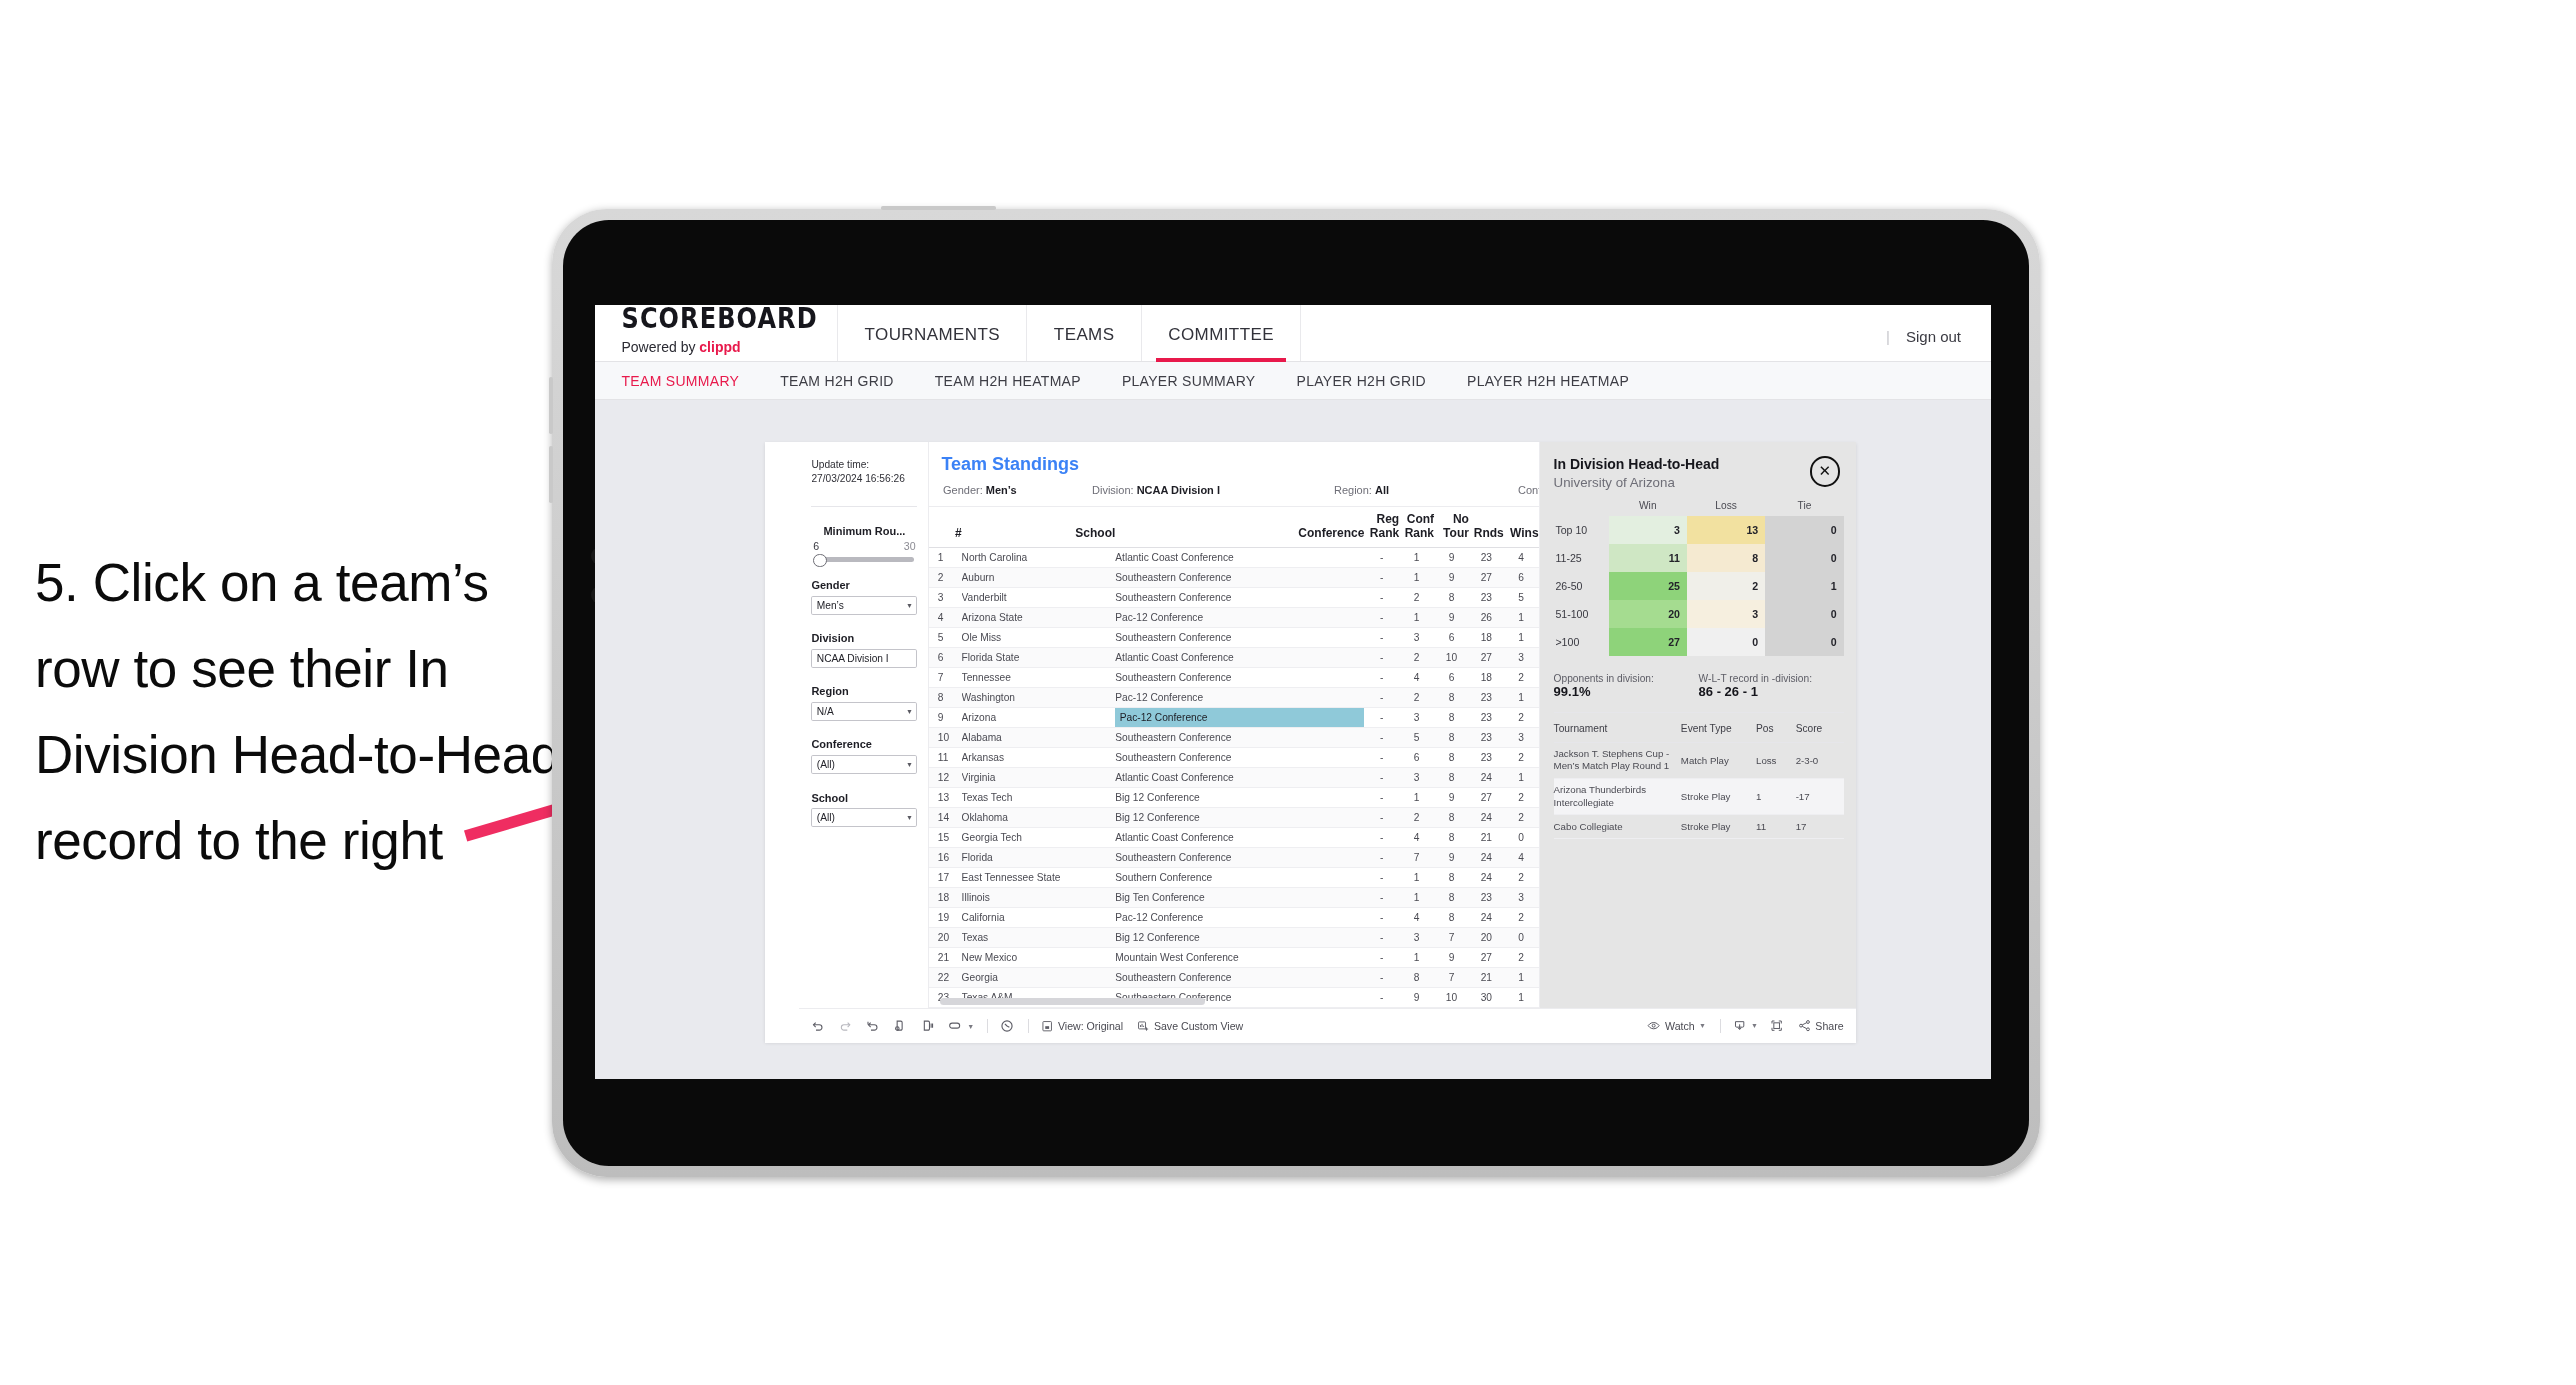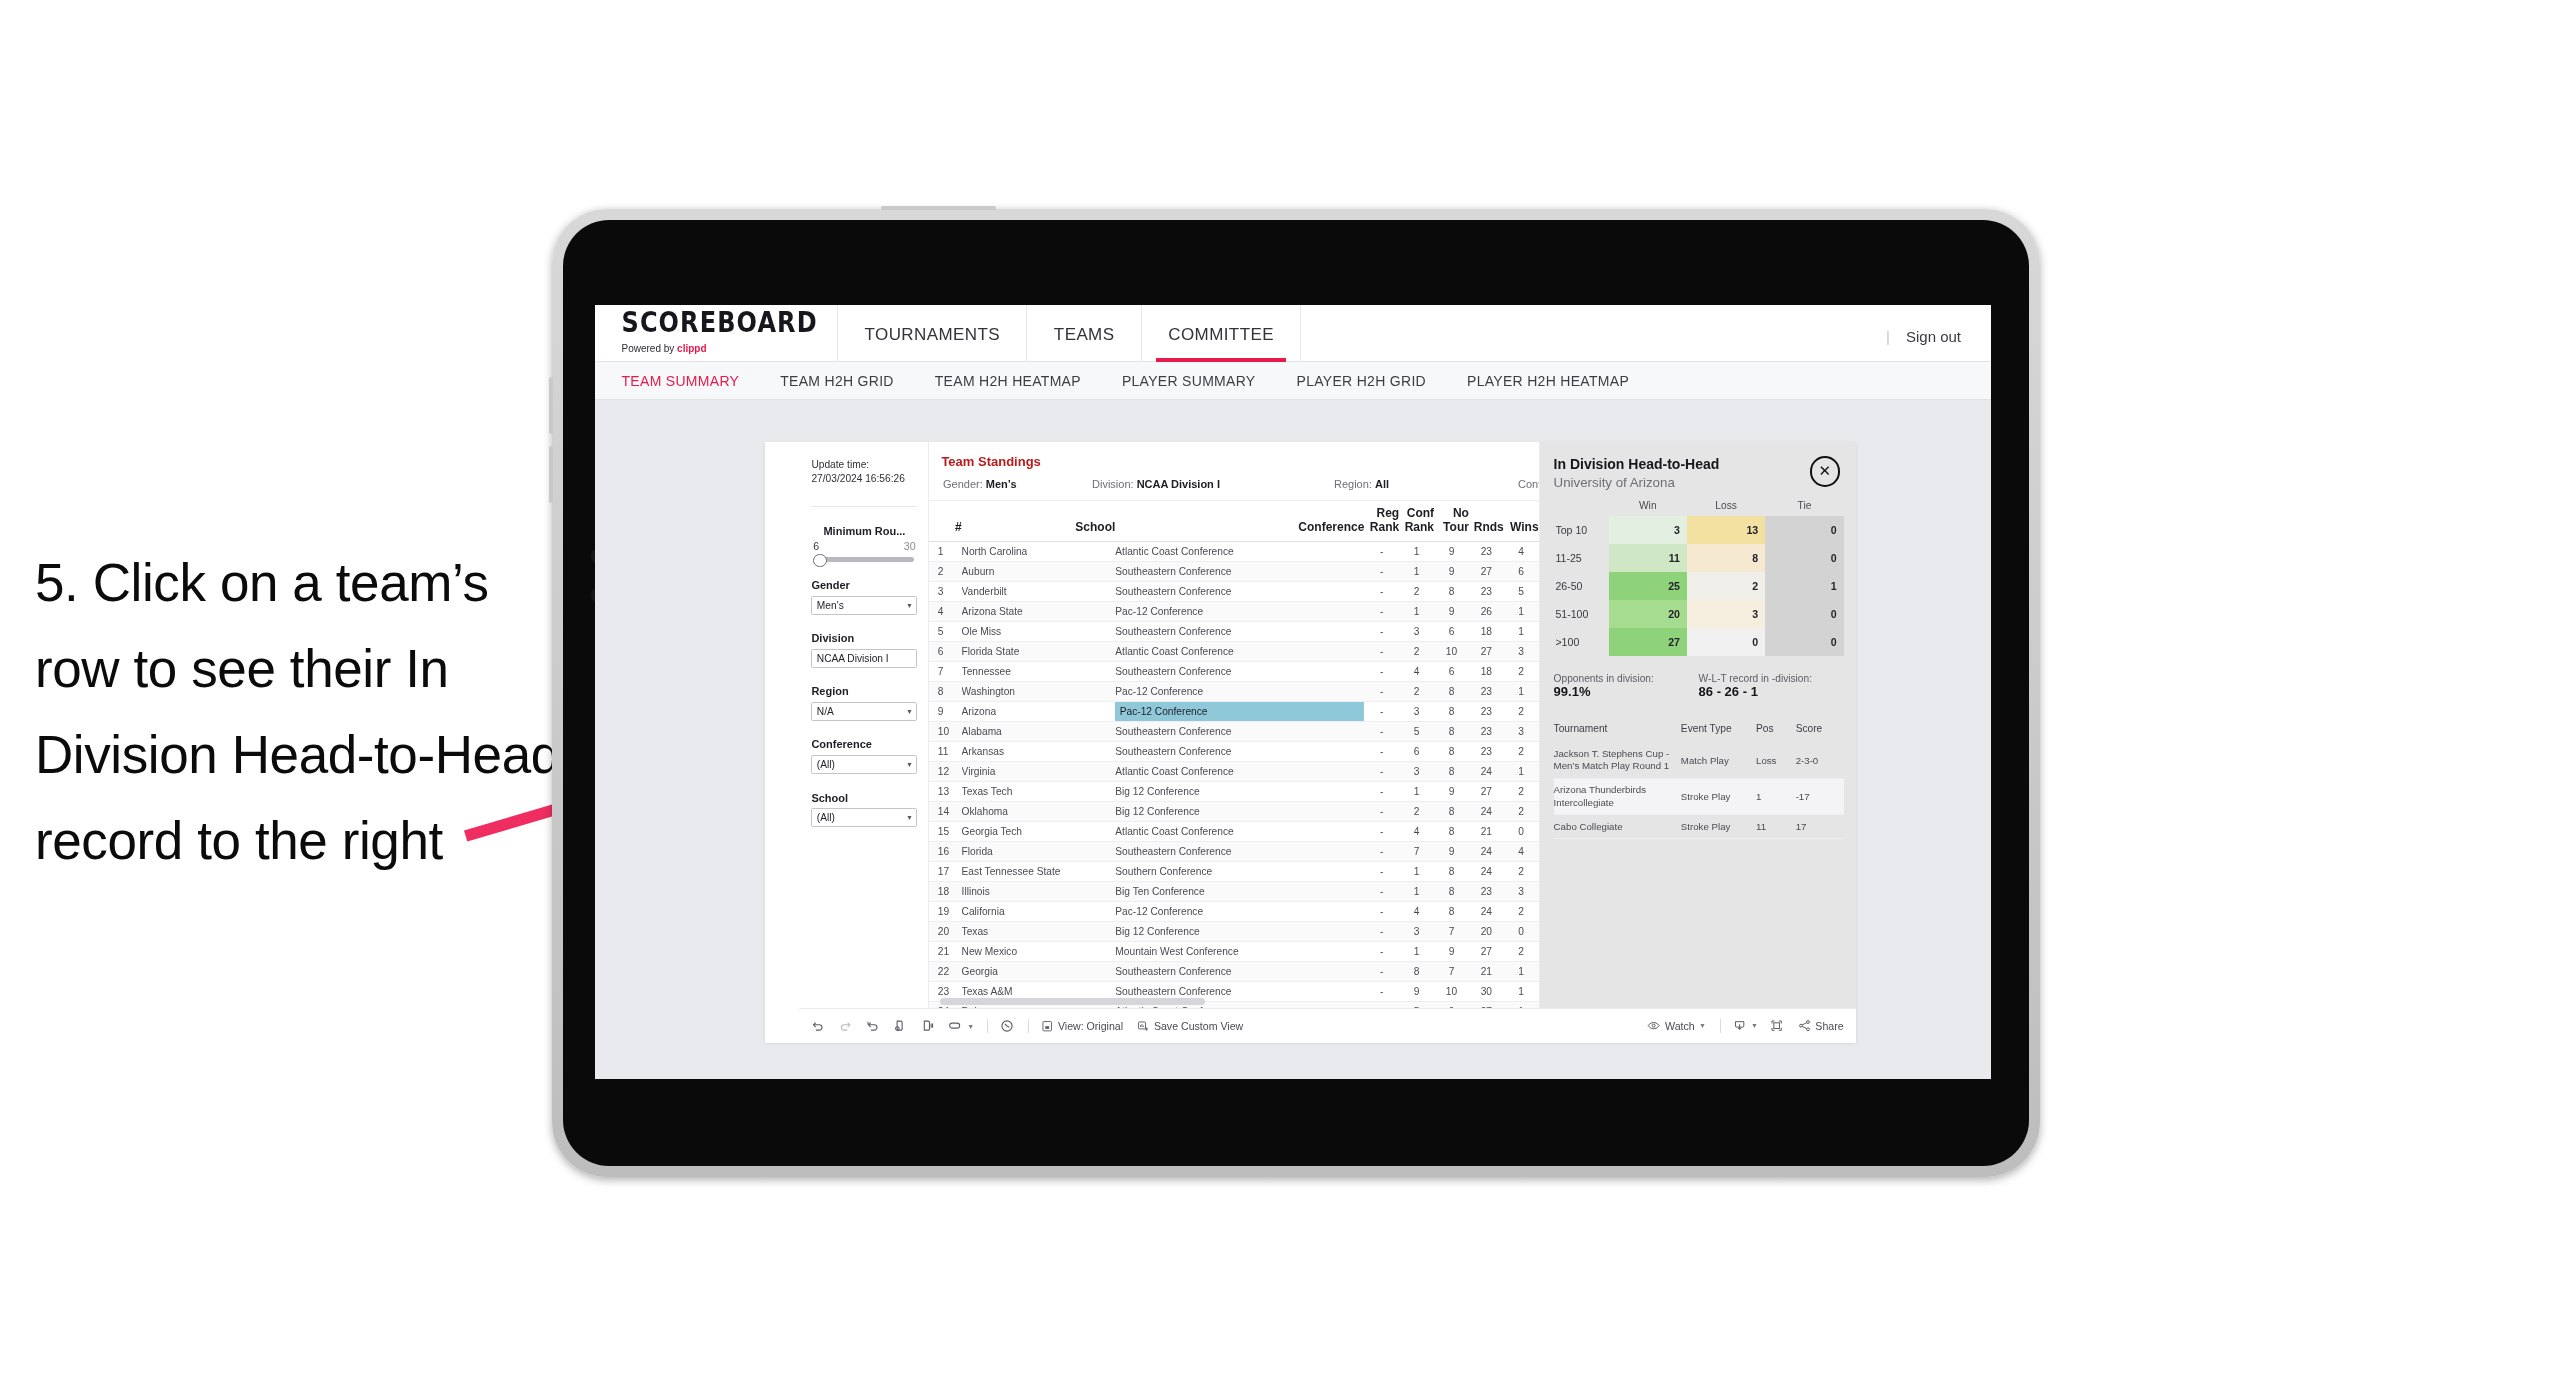--- a/index.html
+++ b/index.html
@@ -25,21 +25,21 @@
   #app{position:absolute;left:595px;top:305px;width:1396px;height:774px;
       background:#e9eaee;overflow:hidden;}
 
   
   #topnav{height:56px;background:#fff;display:flex;align-items:flex-end;
       border-bottom:0.9px solid #e3e3e6;position:relative;}
   #brand{padding:0 19.5px 7px 26.5px;line-height:1;}
   #brand .bt{font-family:"DejaVu Sans",sans-serif;font-weight:bold;font-size:24px;
       letter-spacing:1.1px;color:#16161c;transform:scaleY(1.18);display:inline-block;
       transform-origin:left bottom;}
-  #brand .bs{font-size:10px;color:#2a2a32;margin-top:7px;}
+  #brand .bs{font-size:14px;color:#2a2a32;margin-top:7px;}
   #brand .bs b{color:#e8194b;font-weight:bold;}
   #topnav .divv{width:0.9px;align-self:stretch;background:#e9e9ec;}
   .tnitem{padding:0 26.5px 16px;font-size:17px;color:#32323a;letter-spacing:0.4px;
       position:relative;white-space:nowrap;}
   .tnitem.active:after{content:"";position:absolute;left:14px;right:14px;bottom:-0.9px;
       height:3.5px;background:#e8194b;}
   #signout{margin-left:auto;padding:0 30px 16px 0;font-size:15px;color:#3a3a42;display:flex;gap:16px;}
   #signout .bar{color:#c7c7cc;}
 
   
@@ -66,21 +66,21 @@
   .fsel .car{font-size:7px;color:#5a5a62;}
   .slider-hdr{display:flex;justify-content:space-between;font-size:10.6px;color:#3a3a42;margin:1.8px 1.8px 3.5px;}
   .slider-hdr .mx{color:#8b8b93;}
   .slider-title{font-size:11px;font-weight:bold;color:#1d1d24;text-align:center;margin-bottom:2.7px;}
   .strack{height:4.4px;background:#b9b9bf;border-radius:2.7px;position:relative;margin:5.3px 3.5px 0 3.5px;}
   .sknob{position:absolute;left:-1.8px;top:-3.5px;width:11.5px;height:11.5px;border-radius:50%;
       background:#fff;border:1.3px solid #6d6d75;}
 
   
   #standings{flex:1;min-width:0;display:flex;flex-direction:column;padding:12.4px 0 0 0;}
-  #st-title{font-size:13px;font-weight:bold;color:#b91c1c;padding:0 0 8.8px 12.4px;}
+  #st-title{font-size:18px;font-weight:bold;color:#3b82f6;padding:0 0 8.8px 12.4px;}
   #st-meta{display:flex;font-size:11px;color:#6e6e77;padding:0 0 9.7px 14px;
       border-bottom:0.9px solid #ececef;gap:16px;}
   #st-meta span{margin-right:0;}
   #st-meta b{color:#1d1d24;font-weight:bold;}
   .mcell{flex:none;}
   #tbl-wrap{flex:1;min-height:0;position:relative;overflow:hidden;}
   table.stand{border-collapse:collapse;width:100%;table-layout:fixed;font-size:10.2px;}
   table.stand th{font-size:12px;font-weight:bold;color:#1d1d24;text-align:right;
       padding:5.3px 0 7px 0;vertical-align:bottom;border-bottom:0.9px solid #dfdfe3;background:#fff;}
   table.stand td{padding:4px 0;color:#4a4a52;border-bottom:0.9px solid #eeeef1;white-space:nowrap;

